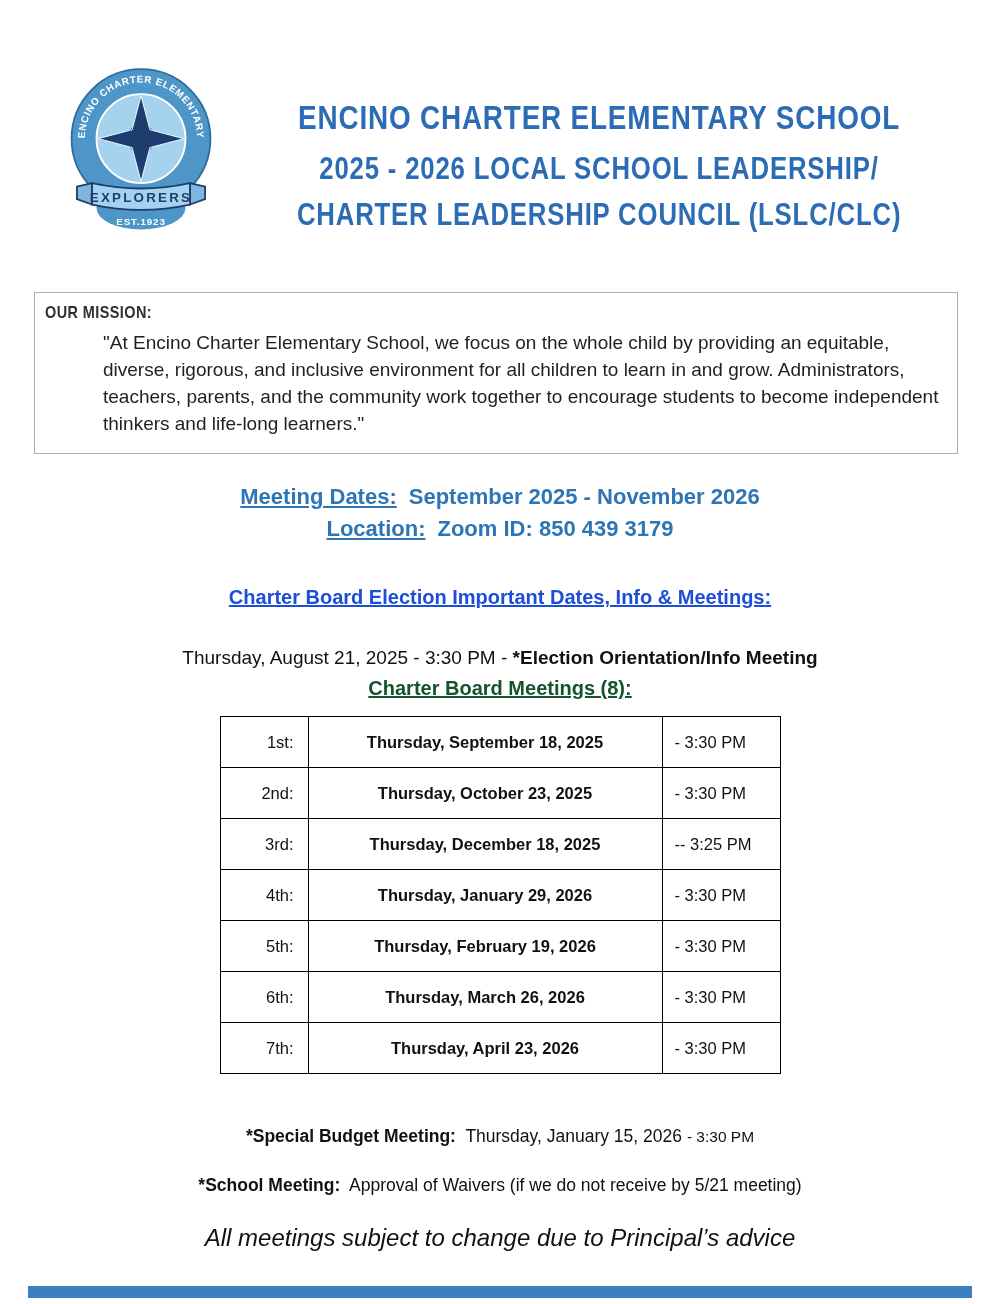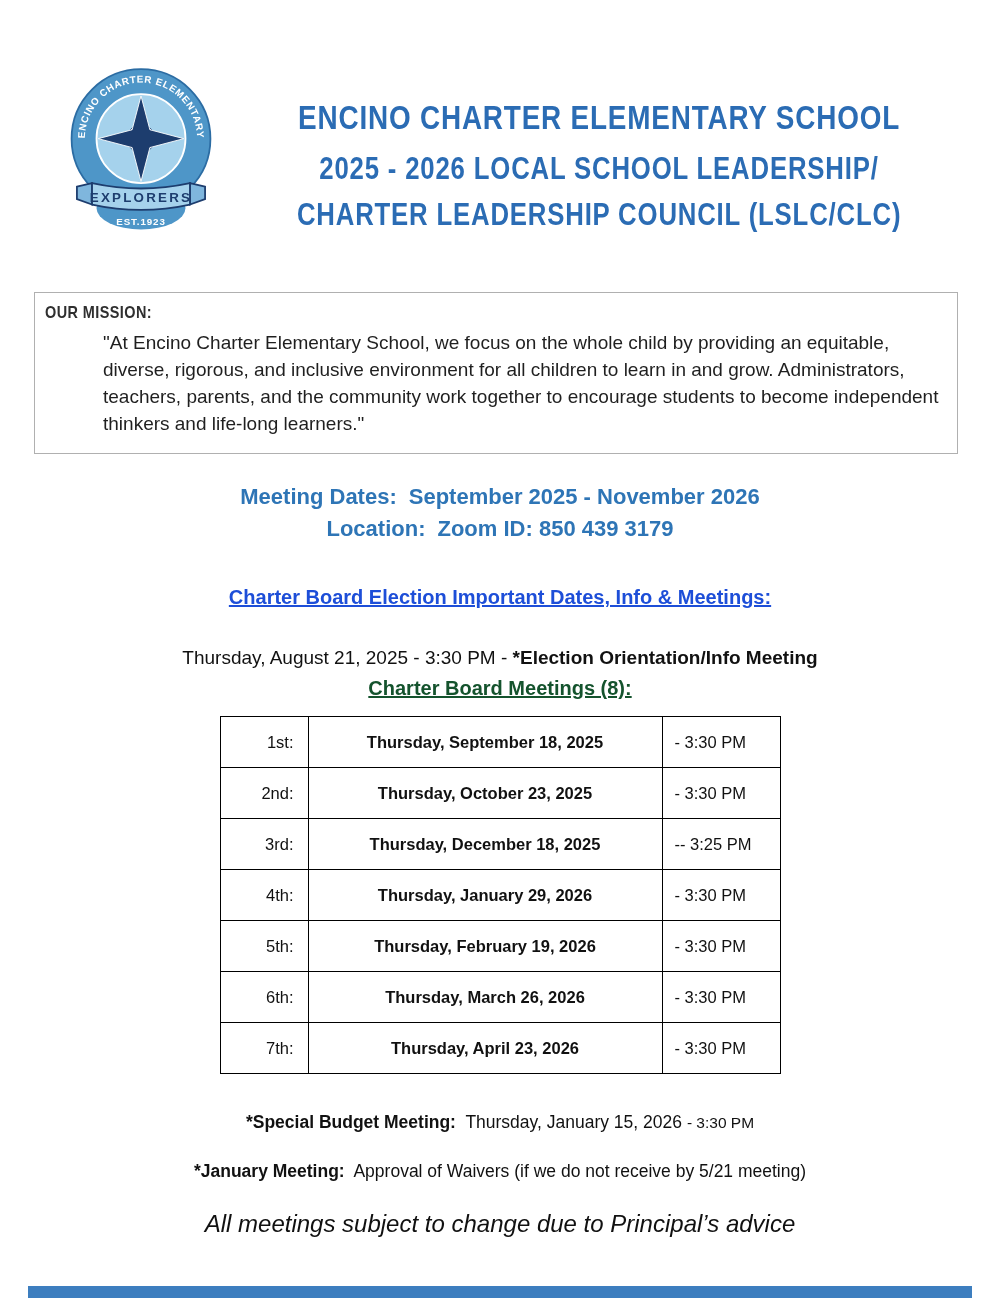--- a/index.html
+++ b/index.html
@@ -55,21 +55,21 @@
   .mission-text {
     margin: 6px 0 0 58px;
     font-size: 19px;
     line-height: 27px;
     color: #1f1f1f;
   }
 
   
   .meeting-info { margin-top: 30px; text-align: center; color: #2e75b6; font-weight: bold; }
   .meeting-info p { margin: 0 0 6px; font-size: 22px; }
-  .u { }
+  .u { text-decoration: underline; }
   .sp { margin-left: 12px; }
 
   
   .election-heading {
     margin: 44px 8px 0;
     text-align: center;
     color: #1d4ed8;
     font-size: 20px;
     font-weight: bold;
     text-decoration: underline;
@@ -92,21 +92,21 @@
     height: 51px;
     font-size: 16.5px;
     color: #111;
   }
   .meetings-table td.ord  { width: 88px;  text-align: right;  padding-right: 14px; }
   .meetings-table td.date { width: 354px; text-align: center; font-weight: bold; }
   .meetings-table td.time { width: 118px; text-align: left;   padding-left: 12px; }
 
   
   .special { margin: 0; text-align: center; font-size: 17.5px; color: #111; }
-  .special.first { margin-top: 38px; }
+  .special.first { margin-top: 52px; }
   .special.second { margin-top: 28px; }
   .special b { font-weight: bold; }
   .special .time-small { font-size: 15.5px; }
   .note { margin: 28px 0 0; text-align: center; font-size: 24px; font-style: italic; color: #111; }
 
   
   .footer-bar {
     position: absolute;
     left: 28px;
     right: 28px;
@@ -217,21 +217,21 @@
     </tbody>
   </table>
 
   <p class="special first">
     <b>*Special Budget Meeting:</b>&nbsp;
     <span>Thursday, January 15, 2026</span>
     <span class="time-small">- 3:30 PM</span>
   </p>
 
   <p class="special second">
-    <b>*January Meeting:</b>&nbsp;
+    <b>*School Meeting:</b>&nbsp;
     <span>Approval of Waivers (if we do not receive by 5/21 meeting)</span>
   </p>
 
   <p class="note">All meetings subject to change due to Principal’s advice</p>
 
   <div class="footer-bar"></div>
 
 </div>
 
 </body></html>

